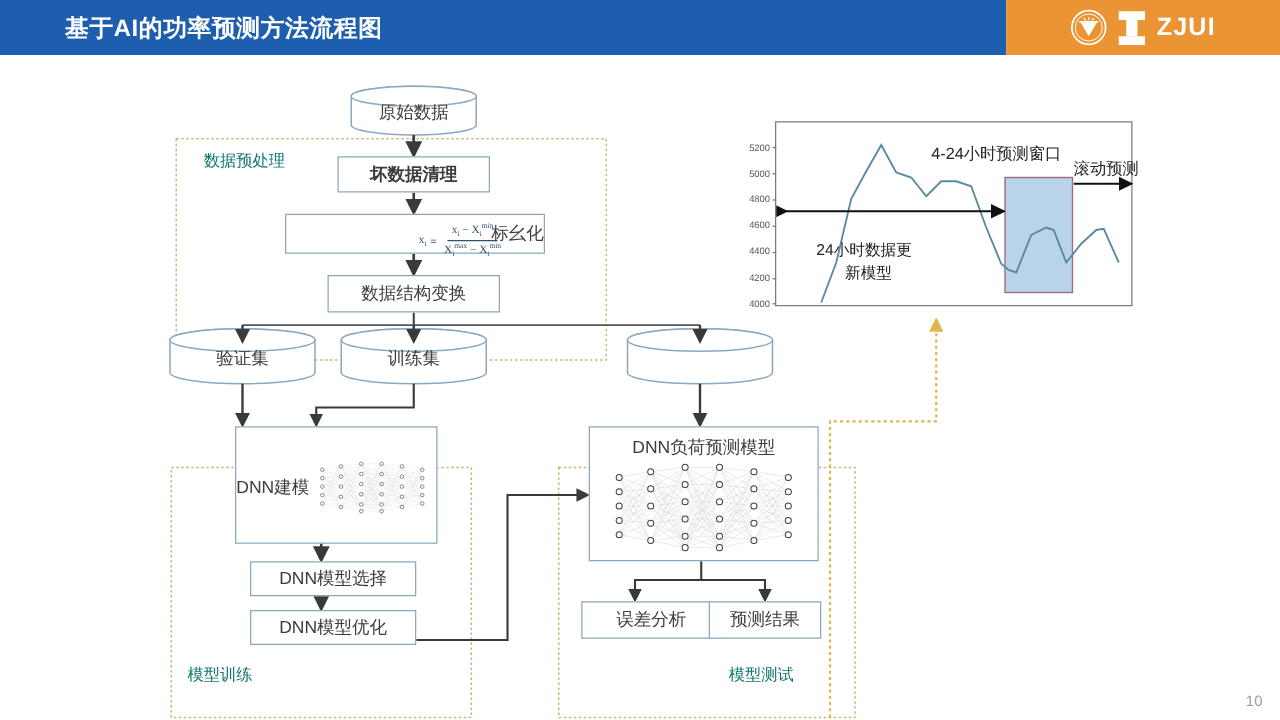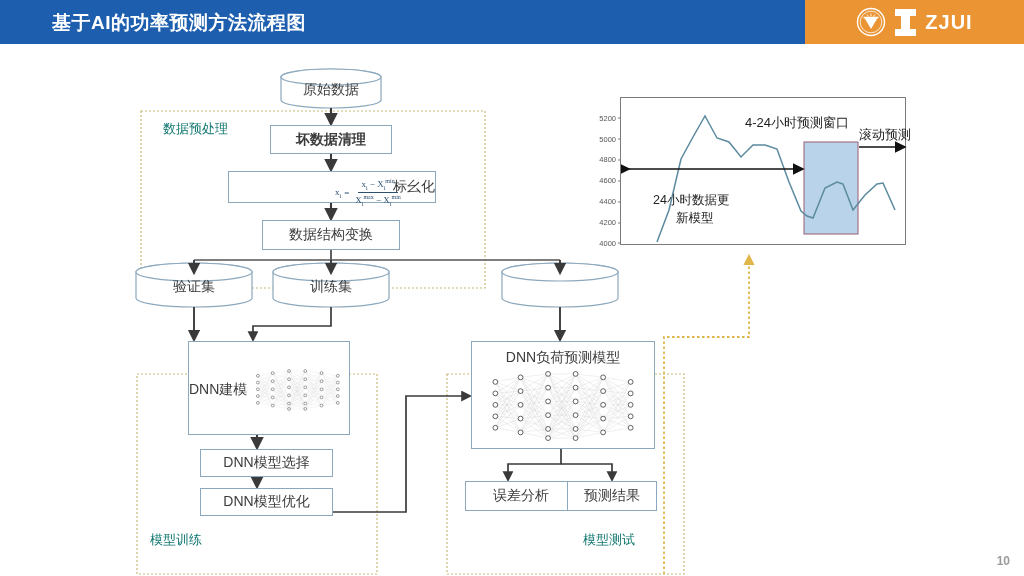--- a/index.html
+++ b/index.html
@@ -29,21 +29,21 @@
   #zju-seal{ width:30px; height:30px; position:relative; }
   #illini-i{ position:relative; width:21px; height:27px; }
   #illini-i .bar{ position:absolute; background:#fff; }
   #illini-i .top{ left:0; top:0; width:21px; height:7px; }
   #illini-i .mid{ left:6px; top:7px; width:9px; height:13px; }
   #illini-i .bot{ left:0; top:20px; width:21px; height:7px; }
   #zjui-text{ color:#fff; font-size:20px; font-weight:bold; letter-spacing:1px; }
 
   #page-number{
     position:absolute; right:14px; bottom:8px;
-    color:#9b9b9b; font-size:12px; font-weight:bold;margin-top:23px;
+    color:#9b9b9b; font-size:12px; font-weight:normal;margin-top:23px;
   }
 
   
   #diagram{ position:absolute; left:0; top:44px; width:1024px; height:532px; }
   svg#flow{ position:absolute; left:0; top:0; width:1024px; height:532px; }
 
   
   .node{
     position:absolute; background:#ffffff; border:1.3px solid #8ca8bd;
     display:flex; align-items:center; justify-content:center;

